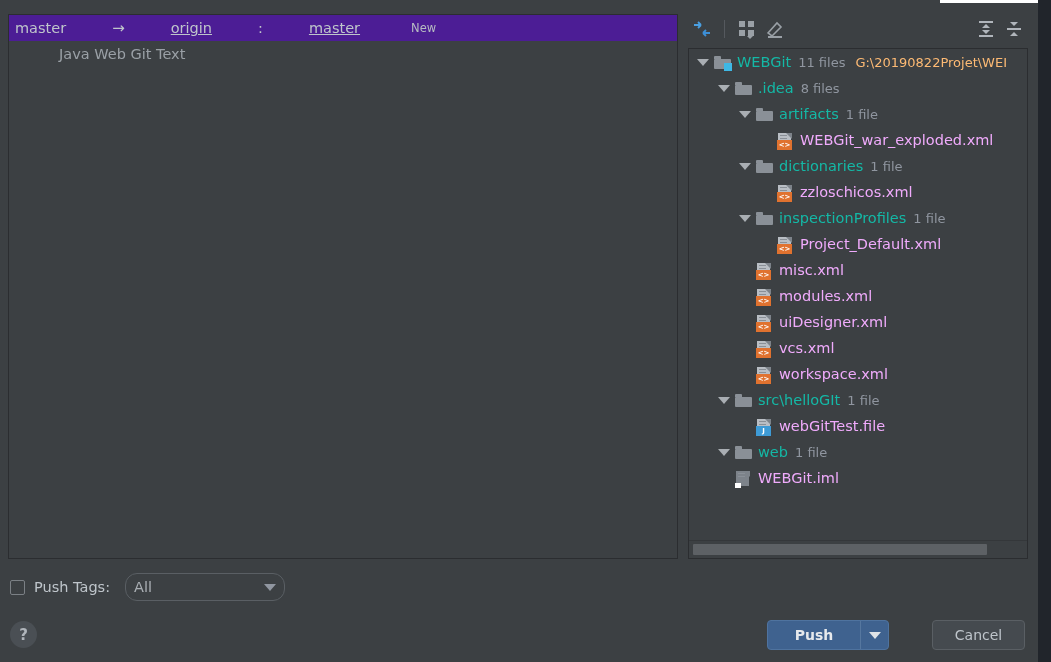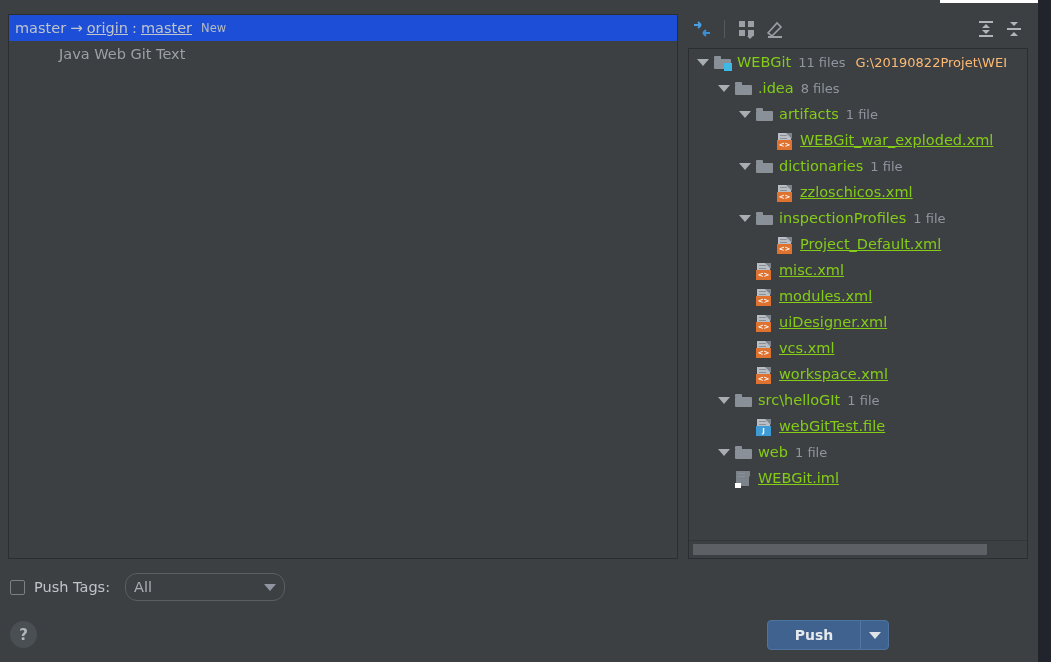--- a/index.html
+++ b/index.html
@@ -36,21 +36,22 @@
     border: 1px solid #2b2d30;
     overflow: hidden;
   }
   .commit-row {
     height: 26px; display: flex; align-items: center;
     padding-left: 6px;
     font-size: 14.5px;
     white-space: nowrap;
   }
   .commit-row.selected {
-    background: #1d4ed8;
+    background: #4c1d95;
+    gap: 42px;
   }
   .branch-seg { color: #bfc5cb; }
   .branch-link { color: #bfc5cb; text-decoration: underline; }
   .arrow-glyph { color: #bfc5cb; padding: 0 4px; font-size: 15px; }
   .colon { color: #bfc5cb; padding: 0 4px; }
   .new-badge {
     color: #b7bcc2; font-size: 11.5px;
     margin-left: 9px;
   }
   .commit-msg {
@@ -95,22 +96,22 @@
     position: relative;
   }
   .twisty.open::after {
     content: "";
     position: absolute; left: 0px; top: 3px;
     border-left: 6px solid transparent;
     border-right: 6px solid transparent;
     border-top: 7px solid #a9aeb3;
   }
   .ticon { width: 18px; height: 16px; flex: none; margin-right: 5px; position: relative; }
-  .tlabel { color: #84cc16; }
-  .tlabel.file { color: #84cc16; text-decoration: underline; }
+  .tlabel { color: #14b8a6; }
+  .tlabel.file { color: #f0abfc; }
   .tcount { color: #9096a0; font-size: 13px; margin-left: 7px; }
   .tpath  { color: #fdba74; font-size: 13px; margin-left: 10px; }
 
   
   .ic-folder { position: absolute; left: 0; top: 2px; width: 17px; height: 13px; }
   .ic-folder .tab {
     position: absolute; left: 0; top: 0; width: 7px; height: 3px;
     background: #8a9097; border-radius: 1px 1px 0 0;
   }
   .ic-folder .body {
@@ -508,15 +509,16 @@
     <div class="help-btn">?</div>
 
     <div class="push-btn">
       <span class="lbl">Push</span>
       <span class="divider"></span>
       <span class="arrwrap">
         <span class="arr"></span>
       </span>
     </div>
 
+    <div class="cancel-btn">Cancel</div>
 
   </div>
 </div>
 
 </body></html>

